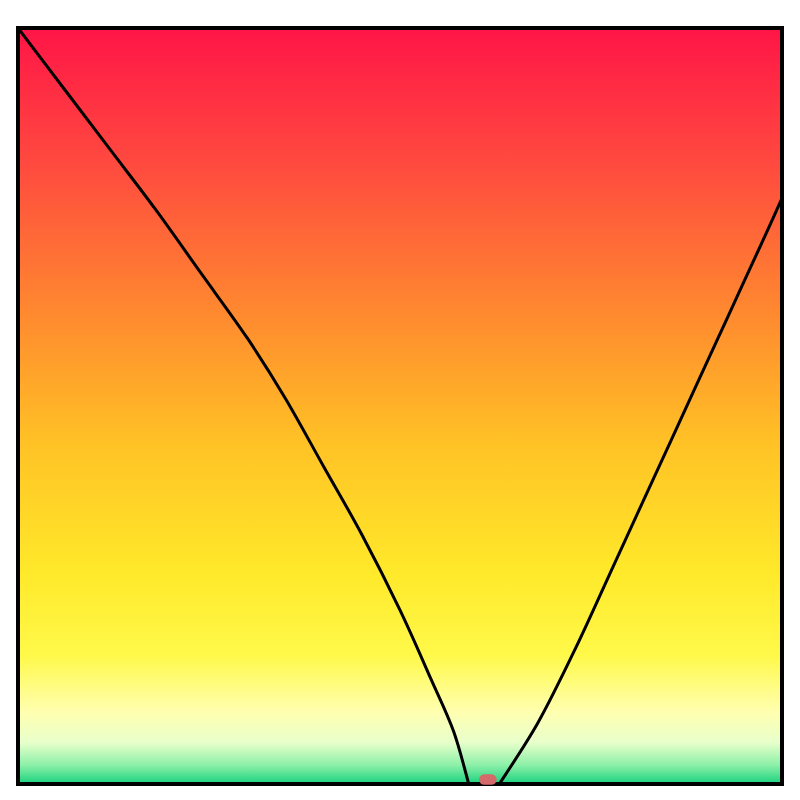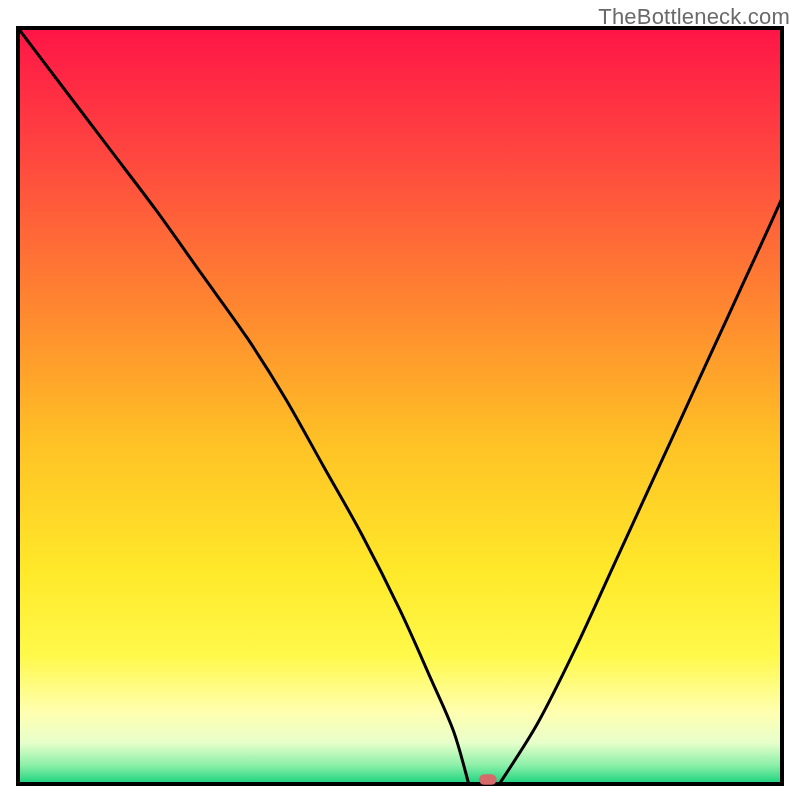--- a/index.html
+++ b/index.html
@@ -29,21 +29,20 @@
   svg {
     position: absolute;
     top: 0;
     left: 0;
   }
 </style>
 </head>
 <body>
 <div class="wrap">
 
-  <div class="watermark">TheBottleneck.com</div>
 
   <svg id="chart-svg" width="800" height="800" viewBox="0 0 800 800">
     <defs>
       <linearGradient id="bg-grad" x1="0" y1="0" x2="0" y2="1">
 
       <stop offset="0.00%" stop-color="#ff1547"></stop>
           <stop offset="18.00%" stop-color="#ff4a3f"></stop>
           <stop offset="38.00%" stop-color="#ff8a2f"></stop>
           <stop offset="55.00%" stop-color="#ffc225"></stop>
           <stop offset="72.00%" stop-color="#ffe92a"></stop>

